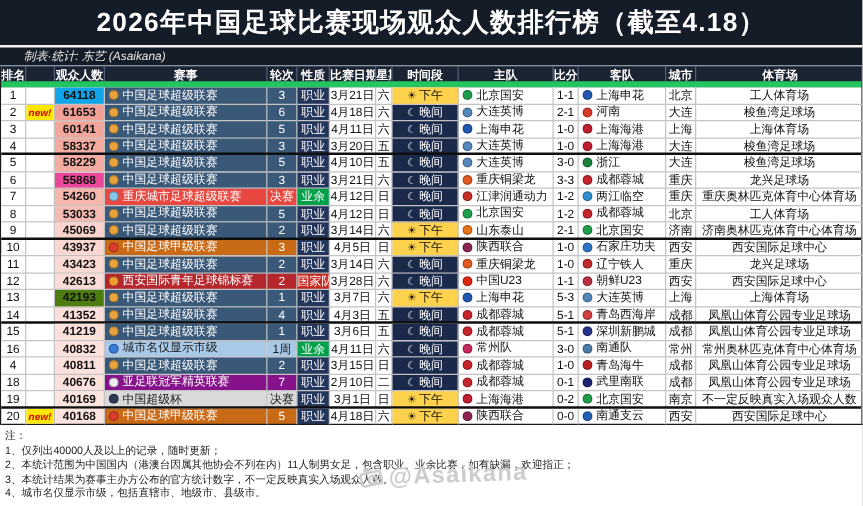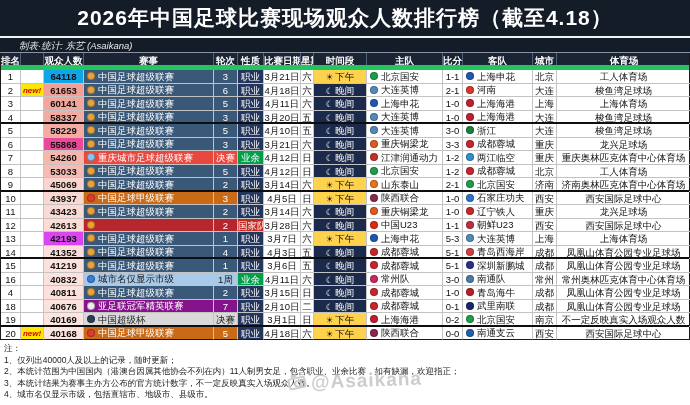--- a/index.html
+++ b/index.html
@@ -353,20 +353,21 @@
           </div>
           <div class="cell">重庆</div>
           <div class="cell">龙兴足球场</div>
         </div>
         <div class="row grid-row">
           <div class="cell">12</div>
           <div class="cell"></div>
           <div class="cell att" style="background: rgb(251, 220, 214);">42613</div>
           <div class="cell flexcell" style="background: rgb(181, 39, 45); color: rgb(255, 255, 255);">
             <span class="dot" style="background: rgb(240, 160, 48);"></span>
+            <span>西安国际青年足球锦标赛</span>
           </div>
           <div class="cell" style="background: rgb(181, 39, 45); color: rgb(255, 255, 255);">2</div>
           <div class="cell" style="background: rgb(196, 42, 33); color: rgb(255, 255, 255);">国家队</div>
           <div class="cell">3月28日</div>
           <div class="cell">六</div>
           <div class="cell" style="background: rgb(27, 42, 74); color: rgb(255, 255, 255);"><span class="timeicon">☾</span><span>晚间</span></div>
           <div class="cell flexcell">
             <span class="dot" style="background: rgb(222, 41, 16);"></span>
             <span>中国U23</span>
           </div>
@@ -374,21 +375,21 @@
           <div class="cell flexcell">
             <span class="dot" style="background: rgb(187, 48, 64);"></span>
             <span>朝鲜U23</span>
           </div>
           <div class="cell">西安</div>
           <div class="cell">西安国际足球中心</div>
         </div>
         <div class="row grid-row">
           <div class="cell">13</div>
           <div class="cell"></div>
-          <div class="cell att" style="background: #d946ef;">42193</div>
+          <div class="cell att" style="background: #4d7c0f;">42193</div>
           <div class="cell flexcell" style="background: rgb(58, 88, 120); color: rgb(255, 255, 255);">
             <span class="dot" style="background: rgb(232, 163, 61);"></span>
             <span>中国足球超级联赛</span>
           </div>
           <div class="cell" style="background: rgb(58, 88, 120); color: rgb(255, 255, 255);">1</div>
           <div class="cell" style="background: rgb(36, 54, 92); color: rgb(255, 255, 255);">职业</div>
           <div class="cell">3月7日</div>
           <div class="cell">六</div>
           <div class="cell" style="background: rgb(255, 210, 77); color: rgb(17, 17, 17);"><span class="timeicon">☀</span><span>下午</span></div>
           <div class="cell flexcell">

